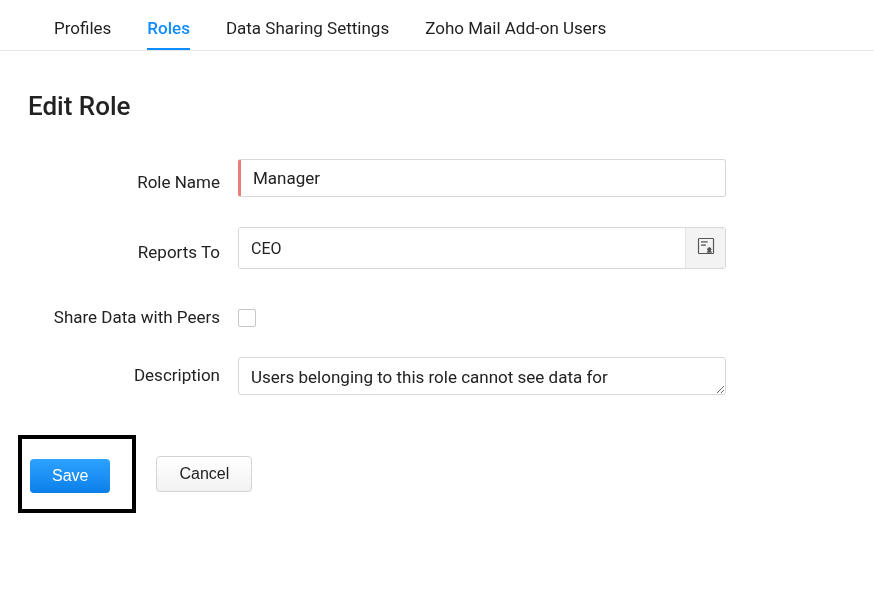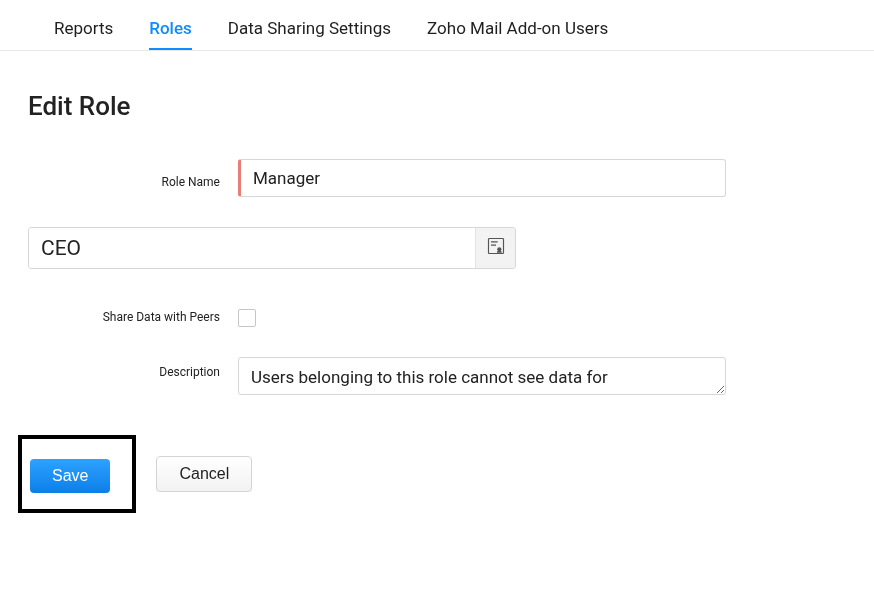--- a/index.html
+++ b/index.html
@@ -41,21 +41,21 @@
     align-items: center;
     margin-bottom: 30px;
   }
   .form-row.align-top {
     align-items: flex-start;
   }
   .form-label {
     width: 210px;
     text-align: right;
     padding-right: 18px;
-    font-size: 12px;
+    font-size: 17px;
     color: #222;
     padding-top: 8px;
   }
   .form-input {
     width: 488px;
     height: 38px;
     border: 1px solid #d7d7d7;
     border-radius: 3px;
     font-size: 17px;
     padding: 6px 12px;
@@ -68,21 +68,21 @@
   .lookup-wrap {
     display: flex;
     width: 488px;
     border: 1px solid #d7d7d7;
     border-radius: 3px;
     overflow: hidden;
   }
   .lookup-wrap input {
     flex: 1;
     border: none;
-    font-size: 21px;
+    font-size: 16px;
     padding: 6px 12px;
     height: 40px;
     color: #222;
     font-family: inherit;
     outline: none;
   }
   .lookup-btn {
     width: 40px;
     display: flex;
     align-items: center;
@@ -142,35 +142,36 @@
     font-size: 16px;
     padding: 8px 22px;
     cursor: pointer;
     margin-left: 20px;
   }
 </style>
 </head>
 <body>
 
 <div class="tabs">
-  <div class="tab">Reports</div>
+  <div class="tab">Profiles</div>
   <div class="tab active">Roles</div>
   <div class="tab">Data Sharing Settings</div>
   <div class="tab">Zoho Mail Add-on Users</div>
 </div>
 
 <div class="page">
   <h1 class="page-title">Edit Role</h1>
 
   <div class="form-row">
     <div class="form-label">Role Name</div>
     <input class="form-input required" type="text" value="Manager" style="">
   </div>
 
   <div class="form-row">
+    <div class="form-label">Reports To</div>
     <div class="lookup-wrap">
       <input type="text" value="CEO" style="">
       <div class="lookup-btn">
         <span>
           <svg width="20" height="20" viewBox="0 0 24 24" fill="none" stroke="#555" stroke-width="1.4">
             <rect x="3" y="3" width="18" height="18" rx="1"></rect>
             <line x1="6" y1="7" x2="14" y2="7"></line>
             <line x1="6" y1="11" x2="12" y2="11"></line>
             <circle cx="16" cy="16" r="2.5" fill="#555" stroke="none"></circle>
             <path d="M13 20c0-1.7 1.3-3 3-3s3 1.3 3 3" fill="#555" stroke="none"></path>

